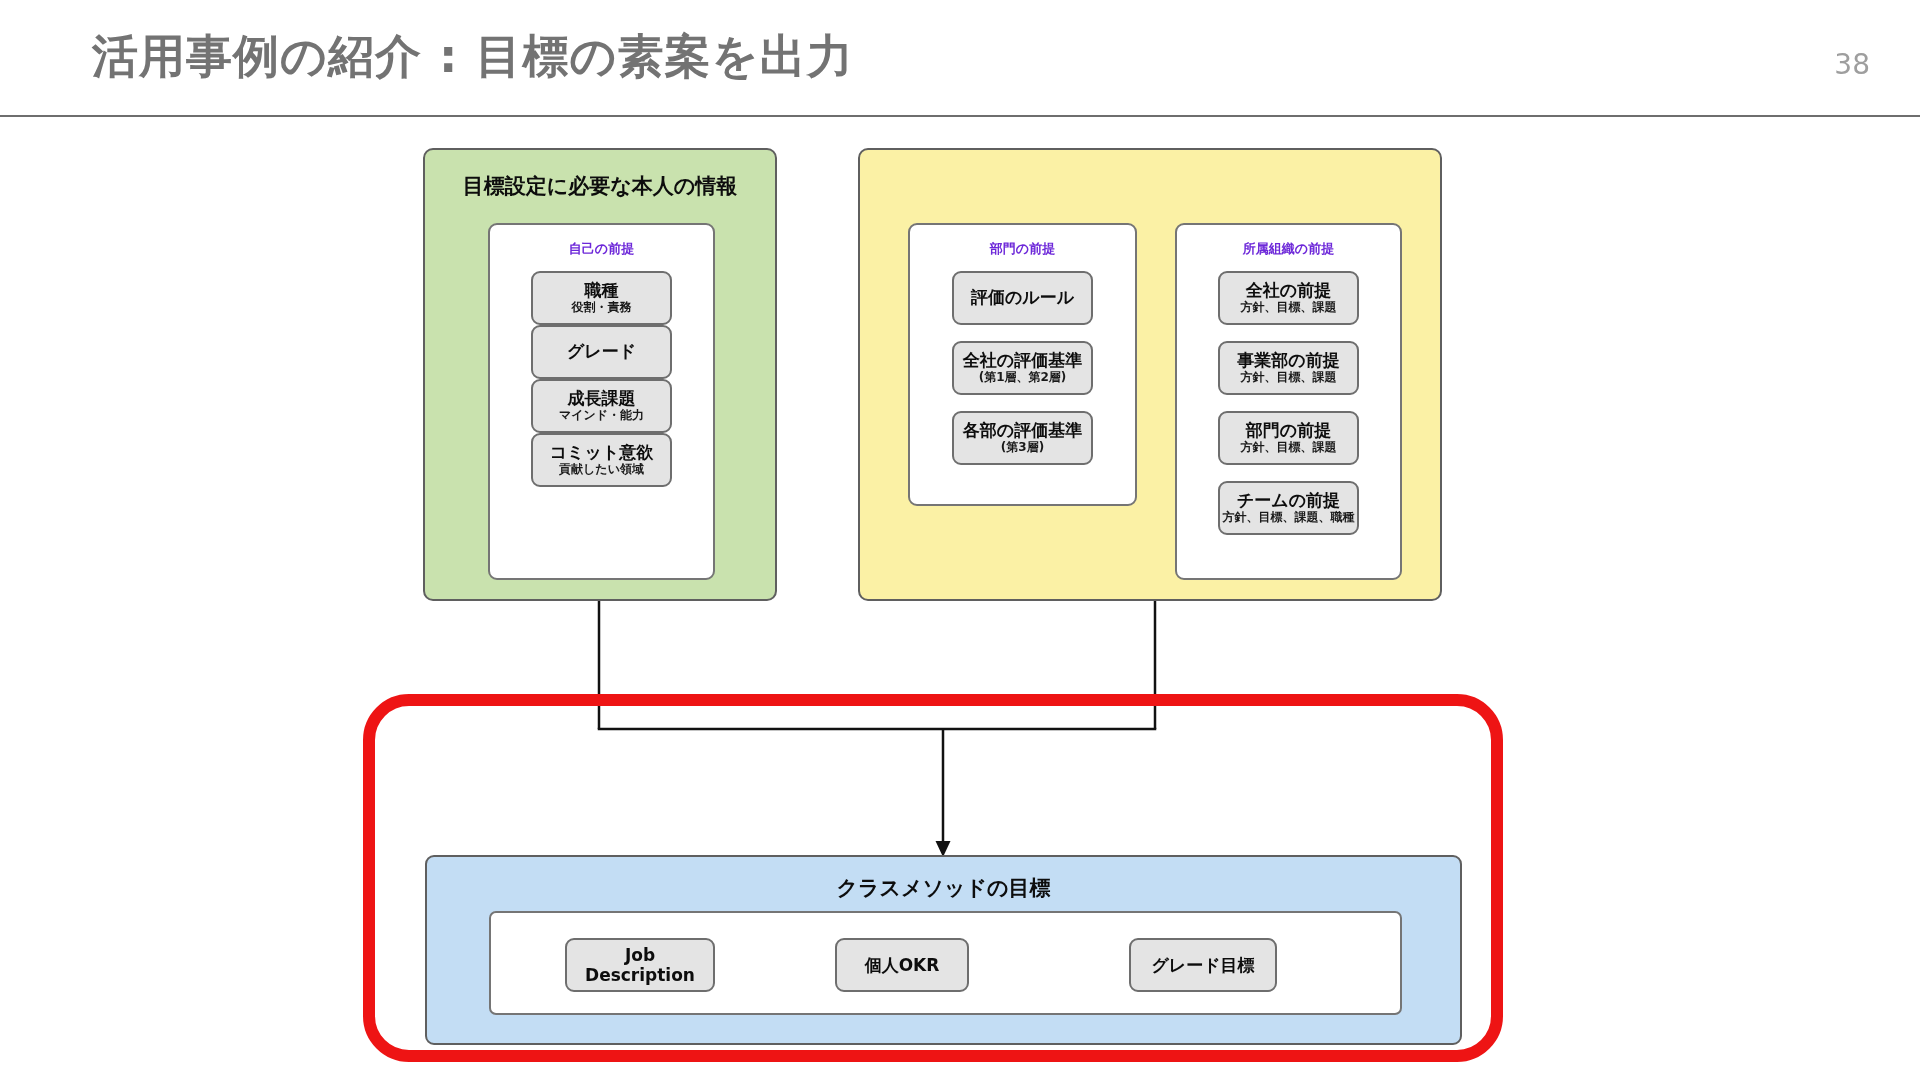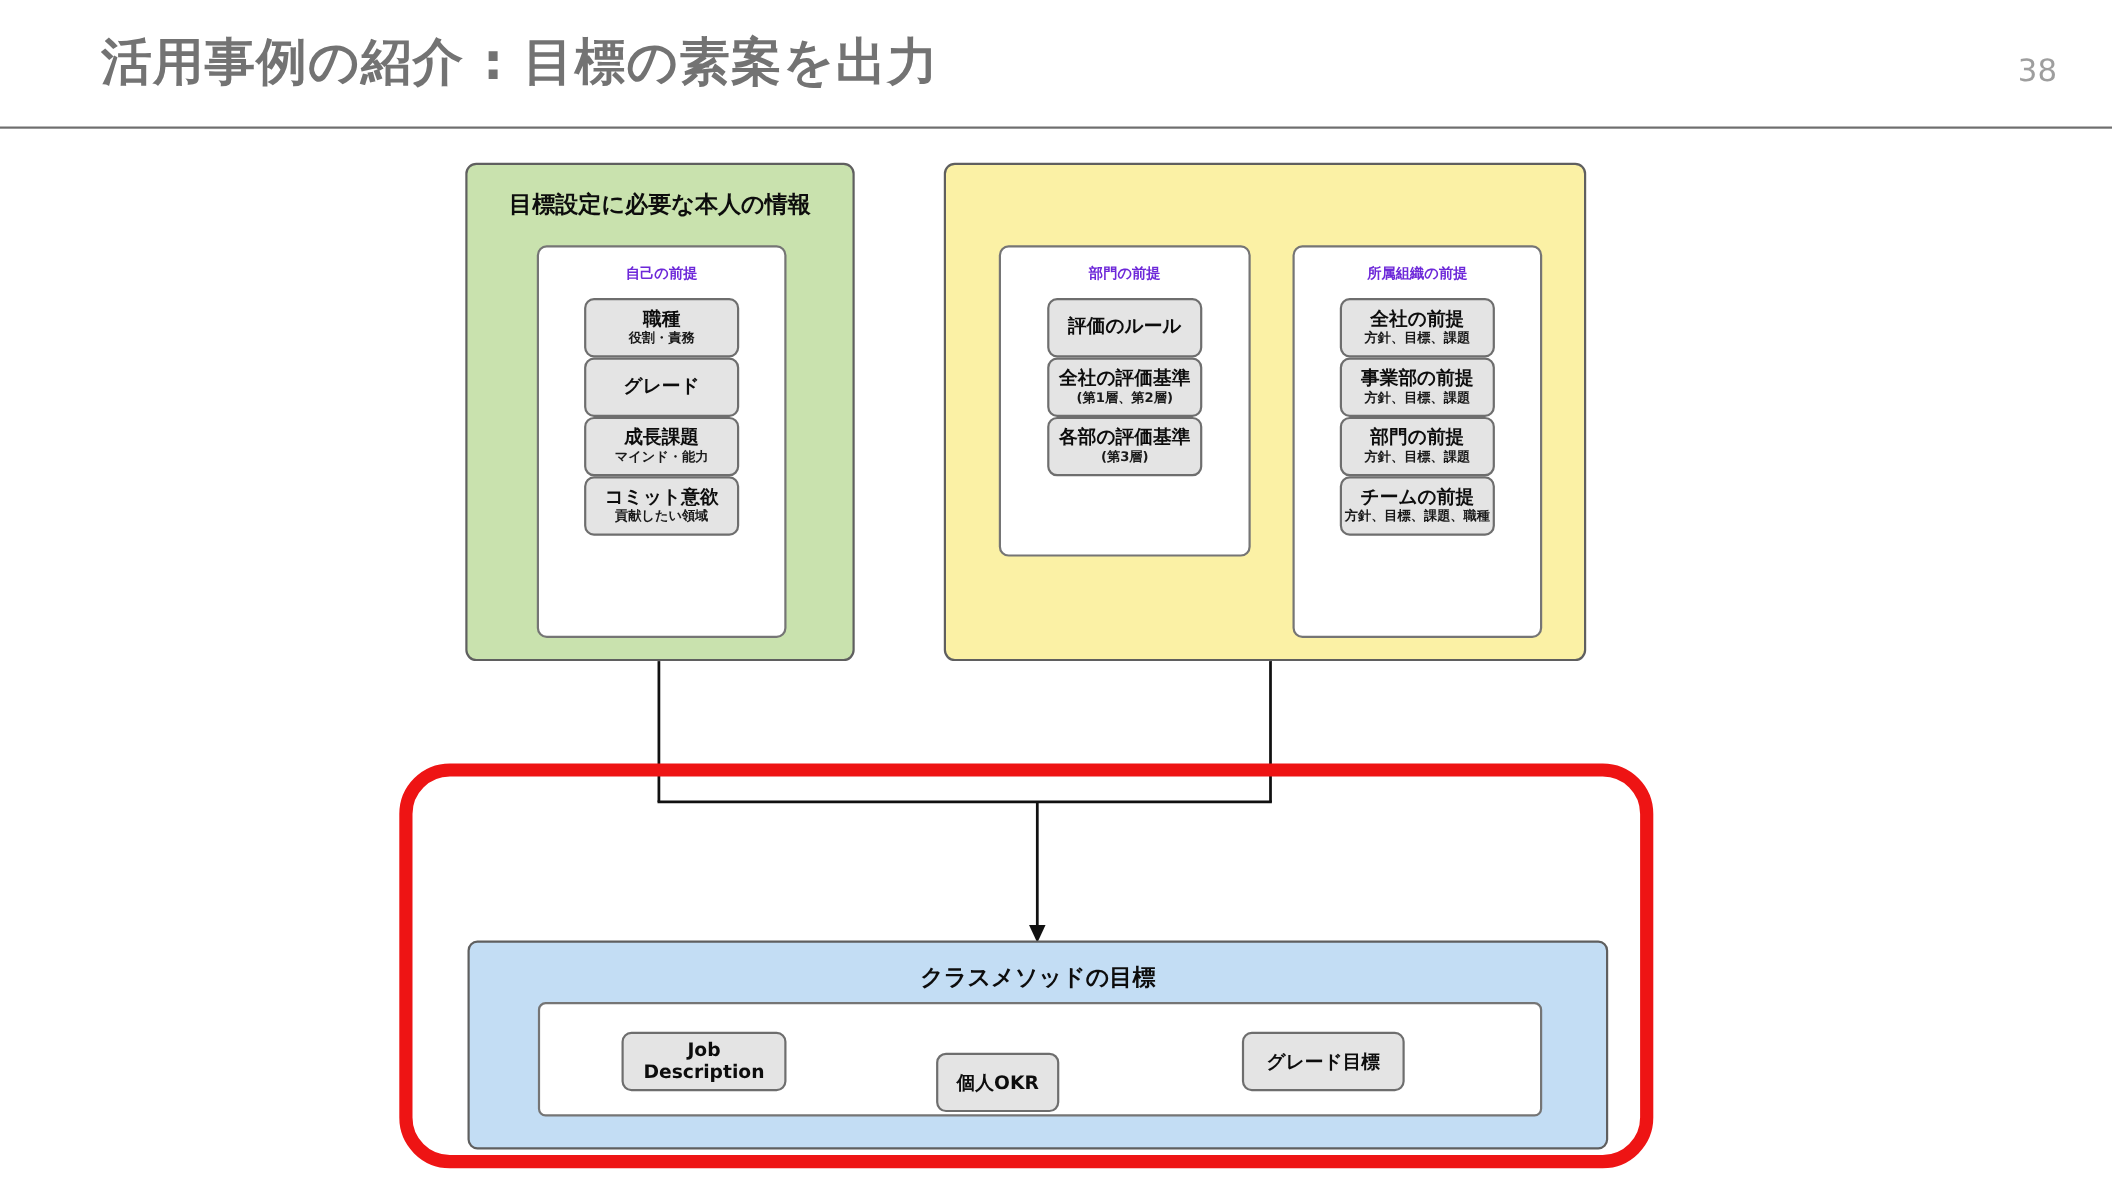--- a/index.html
+++ b/index.html
@@ -73,21 +73,21 @@
   #group-eval { left: 48px;  top: 73px; width: 229px; height: 283px; }
   #group-org  { left: 315px; top: 73px; width: 227px; height: 357px; }
 
   .items {
     display: flex;
     flex-direction: column;
     align-items: center;
     margin-top: 13px;
   }
   .items.gap-lg { }
-  .items.gap-sm { gap: 0; }
+  .items.gap-sm { gap: 16px; }
 
   .item {
     background: #e4e4e4;
     border: 2px solid #6e6e6e;
     border-radius: 9px;
     width: 63%;
     min-height: 54px;
     display: flex;
     flex-direction: column;
     justify-content: center;
@@ -152,21 +152,21 @@
     border-radius: 9px;
     display: flex;
     justify-content: center;
     align-items: center;
     font-size: 17px;
     font-weight: bold;
     color: #0d0d0d;
     text-align: center;
   }
   #goal-jd  { left: 74px;  width: 150px; }
-  #goal-okr { left: 360px; width: 112px; margin-top: 19px; }
+  #goal-okr { left: 344px; width: 134px; }
   #goal-grade { left: 638px; width: 148px; }
 </style>
 </head>
 <body>
 
 <div class="slide">
 
   <div class="slide-title">活用事例の紹介 : 目標の素案を出力</div>
   <div class="page-num">38</div>
   <div class="header-rule"></div>

